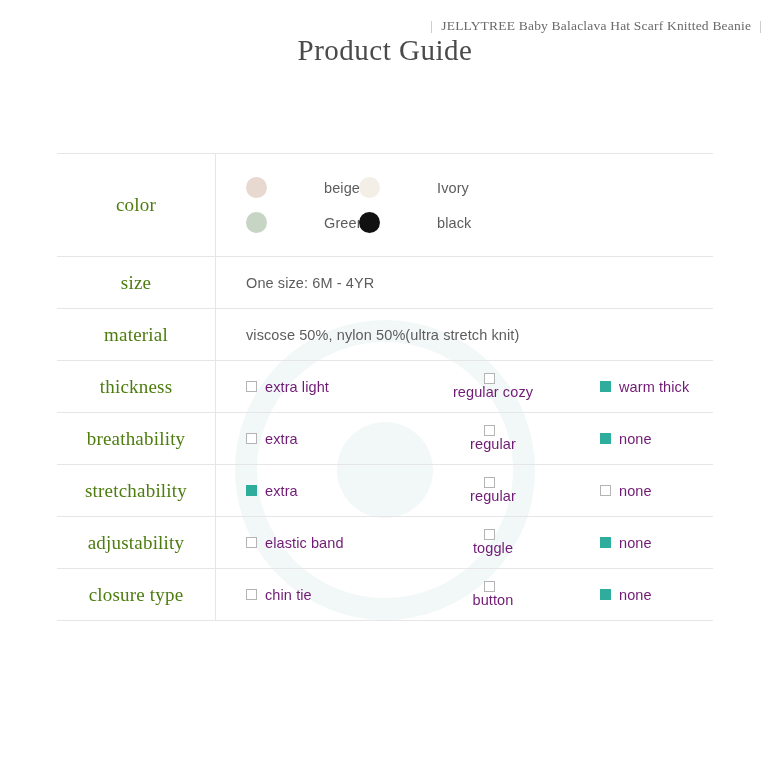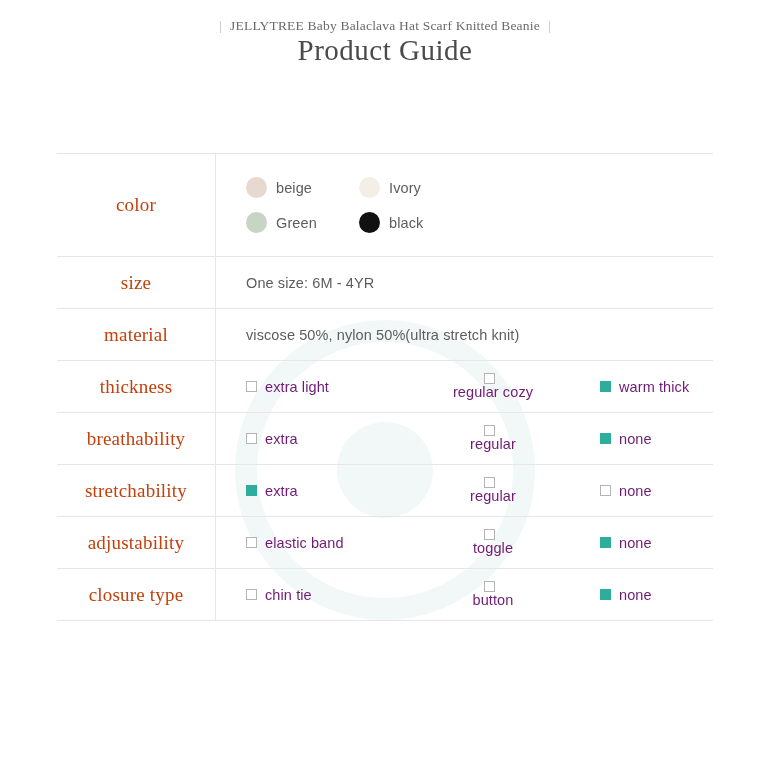--- a/index.html
+++ b/index.html
@@ -42,21 +42,21 @@
 
   .page {
     position: relative;
     z-index: 1;
     width: 770px;
     height: 770px;
     box-sizing: border-box;
   }
 
   .header {
-    text-align: center;
+    text-align: right;
     padding-top: 18px;
     font-size: 13.5px;
     letter-spacing: 0.2px;
     color: #6a6a6a;
     font-family: "Liberation Serif", serif;
   }
   .header .bar {
     color: #b9b9b9;
     padding: 0 8px;
   }
@@ -81,21 +81,21 @@
     border-bottom: 1px solid #e6e6e6;
   }
   table.guide tr:first-child {
     border-top: 1px solid #e6e6e6;
   }
   td.label {
     width: 158px;
     text-align: center;
     font-family: "Liberation Serif", serif;
     font-size: 19px;
-    color: #c2410c;
+    color: #4d7c0f;
     border-right: 1px solid #e6e6e6;
     padding: 0;
     vertical-align: middle;
     letter-spacing: 0.2px;
   }
   td.value {
     padding: 0 0 0 30px;
     vertical-align: middle;
     font-size: 14.5px;
     color: #5d5d5d;
@@ -112,20 +112,21 @@
     gap: 14px;
   }
   .swatch-row {
     display: flex;
     align-items: center;
   }
   .swatch-item {
     display: flex;
     align-items: center;
     width: 113px;
+    gap: 48px;
   }
   .dot {
     width: 21px;
     height: 21px;
     border-radius: 50%;
     margin-right: 9px;
     flex: none;
   }
   .swatch-label {
     font-size: 14.5px;

